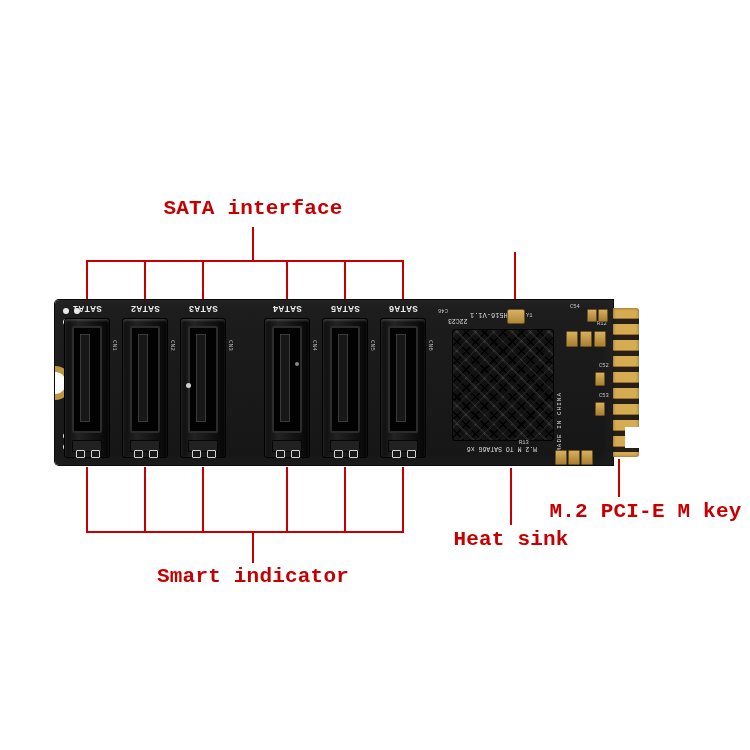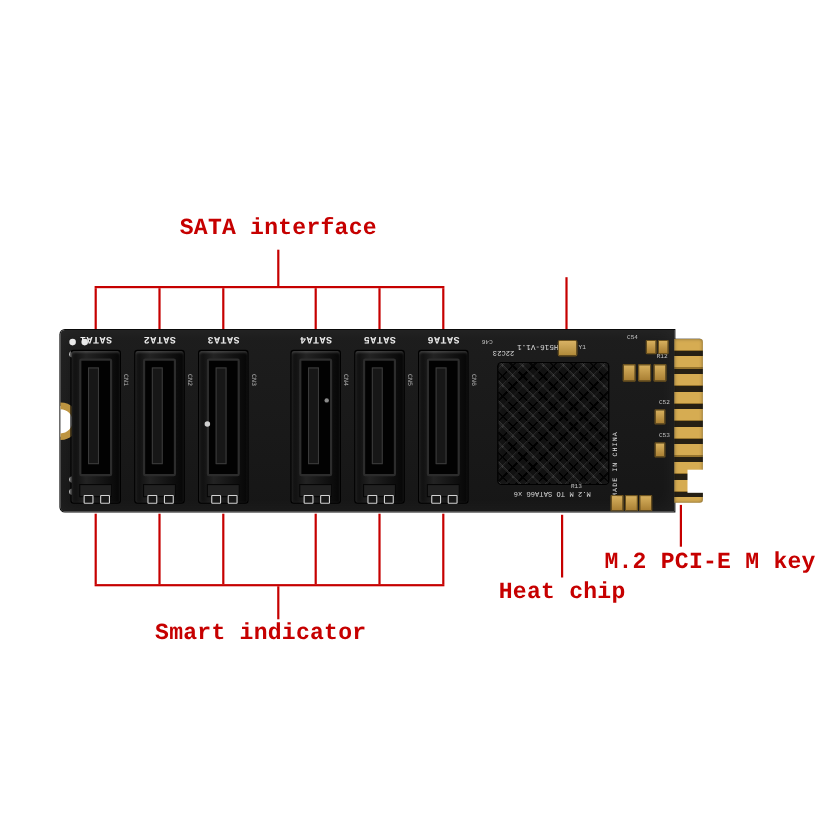--- a/index.html
+++ b/index.html
@@ -101,34 +101,34 @@
   <div class="rline" style="left:86px;top:262px;width:2px;height:40px;"></div>
   <div class="rline" style="left:144px;top:262px;width:2px;height:40px;"></div>
   <div class="rline" style="left:202px;top:262px;width:2px;height:40px;"></div>
   <div class="rline" style="left:286px;top:262px;width:2px;height:40px;"></div>
   <div class="rline" style="left:344px;top:262px;width:2px;height:40px;"></div>
   <div class="rline" style="left:402px;top:262px;width:2px;height:40px;"></div>
 
   <div class="rline" style="left:514px;top:252px;width:2px;height:64px;"></div>
 
   <div class="rline" style="left:510px;top:468px;width:2px;height:57px;"></div>
-  <div class="callout" style="left:431px;top:527px;width:160px;">Heat chip</div>
+  <div class="callout" style="left:431px;top:527px;width:160px;">Heat sink</div>
 
   <div class="rline" style="left:618px;top:459px;width:2px;height:38px;"></div>
   <div class="callout" style="left:548px;top:499px;width:195px;">M.2 PCI-E M key</div>
 
   <div class="rline" style="left:86px;top:467px;width:2px;height:64px;"></div>
   <div class="rline" style="left:144px;top:467px;width:2px;height:64px;"></div>
   <div class="rline" style="left:202px;top:467px;width:2px;height:64px;"></div>
   <div class="rline" style="left:286px;top:467px;width:2px;height:64px;"></div>
   <div class="rline" style="left:344px;top:467px;width:2px;height:64px;"></div>
   <div class="rline" style="left:402px;top:467px;width:2px;height:64px;"></div>
   <div class="rline" style="left:86px;top:531px;width:318px;height:2px;"></div>
   <div class="rline" style="left:252px;top:533px;width:2px;height:30px;"></div>
-  <div class="callout" style="left:117px;top:564px;width:240px;">Smart indicator</div>
+  <div class="callout" style="left:133px;top:564px;width:240px;">Smart indicator</div>
 
   <div class="board">
 
     <div class="notch"></div>
 
     <div class="dot" style="left:8px;top:8px;"></div>
     <div class="dot" style="left:19px;top:8px;"></div>
     <div class="dot" style="left:8px;top:19px;"></div>
     <div class="dot" style="left:19px;top:19px;"></div>
     <div class="dot" style="left:8px;top:133px;"></div>

